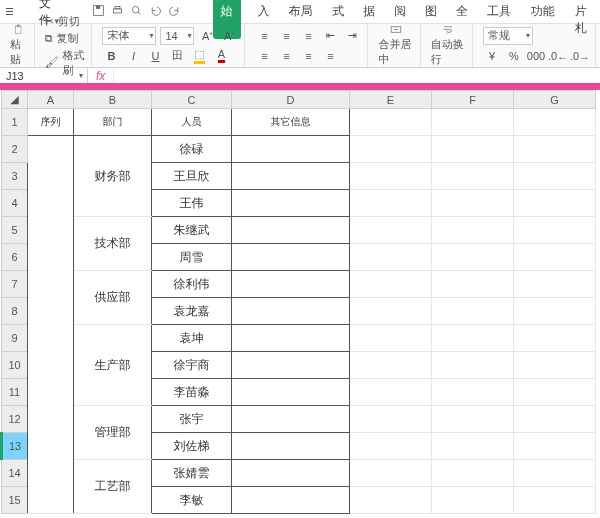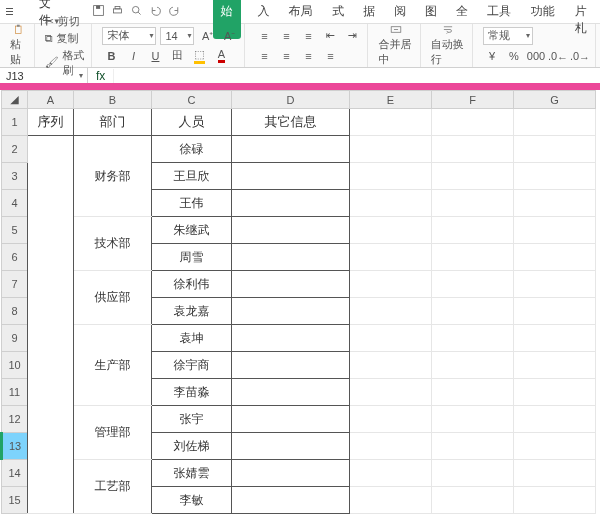--- a/index.html
+++ b/index.html
@@ -18,36 +18,36 @@
 .rgroup{display:flex;flex-direction:column;align-items:center;justify-content:center;height:100%;padding:0 6px;border-right:1px solid #e3e3e3;font-size:11px;color:#555;gap:2px}
 .rgroup .sub{display:flex;gap:4px;align-items:center}
 .rgroup svg{width:14px;height:14px}
 .fontSel,.sizeSel{border:1px solid #ccc;background:#fff;height:18px;font-size:11px;padding:0 14px 0 4px;position:relative;display:flex;align-items:center}
 .fontSel{width:54px}.sizeSel{width:34px}
 .selArrow{position:absolute;right:2px;font-size:8px;color:#666}
 .bbtn{width:18px;height:18px;display:flex;align-items:center;justify-content:center;color:#555}
 .namebox{display:flex;align-items:center;height:22px;border-bottom:7px solid #ec4899;background:#fff}
 .cellRef{width:88px;border-right:1px solid #d0d0d0;padding:0 6px;font-size:11px;color:#333;height:100%;display:flex;align-items:center;position:relative}
 .cellRef .selArrow{right:4px}
-.fx{padding:0 8px;color:#14532d;border-right:1px solid #eee}
+.fx{padding:0 8px;font-style:italic;color:#ec4899;border-right:1px solid #eee}
 .fbar{flex:1;padding:0 6px;font-size:11px}
 .grid{position:relative;background:#fff}
 table{border-collapse:collapse;table-layout:fixed}
 .hdr th{background:#ededed;border:1px solid #cfcfcf;font-weight:normal;font-size:11px;color:#555;height:18px}
 .corner{width:26px}
 .colA{width:46px}.colB{width:78px}.colC{width:80px}.colD{width:118px}
 .colE,.colF,.colG{width:82px}
 td{border:1px solid #e6e6e6;height:27px;font-size:12px;text-align:center;vertical-align:middle}
 th.rh{background:#ededed;border:1px solid #cfcfcf;font-weight:normal;font-size:11px;color:#555;width:26px}
 th.rh.sel{background:#7dd3fc;border-left:3px solid #21a366}
 .content td.b{border:1px solid #555}
 .content td.bt{border-top:1px solid #555}
 .content td.bl{border-left:1px solid #555}
 .content td.br{border-right:1px solid #555}
-.content td.header{font-size:13px}
+.content td.header{font-size:10px}
 .viewSel{border:1px solid #ccc;background:#fff;height:18px;font-size:11px;padding:0 14px 0 4px;position:relative;display:flex;align-items:center;width:50px}
 </style>
 </head>
 <body>
 
 <div class="menubar">
   <div class="hamburger">
       <span></span>
       <span></span>
       <span></span>

